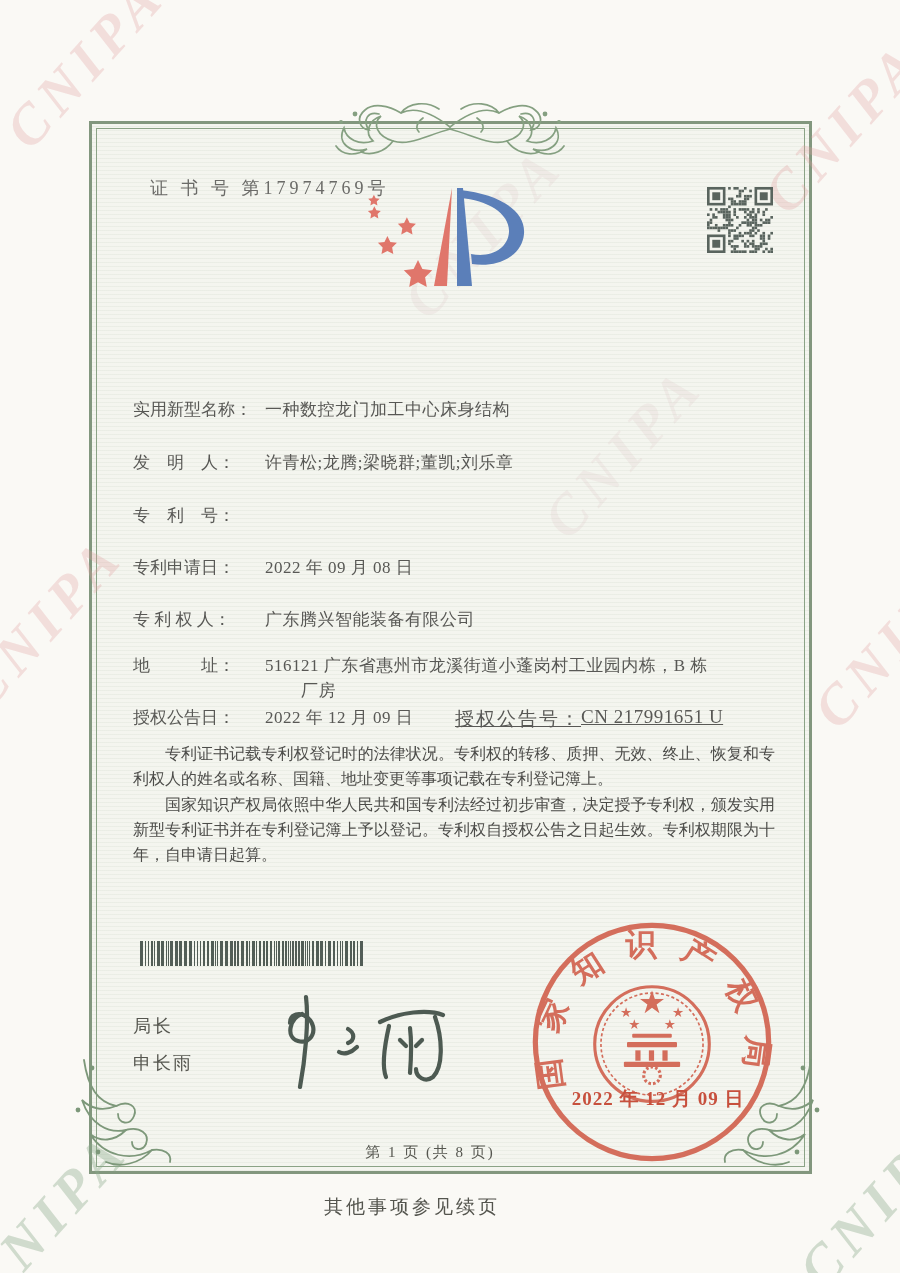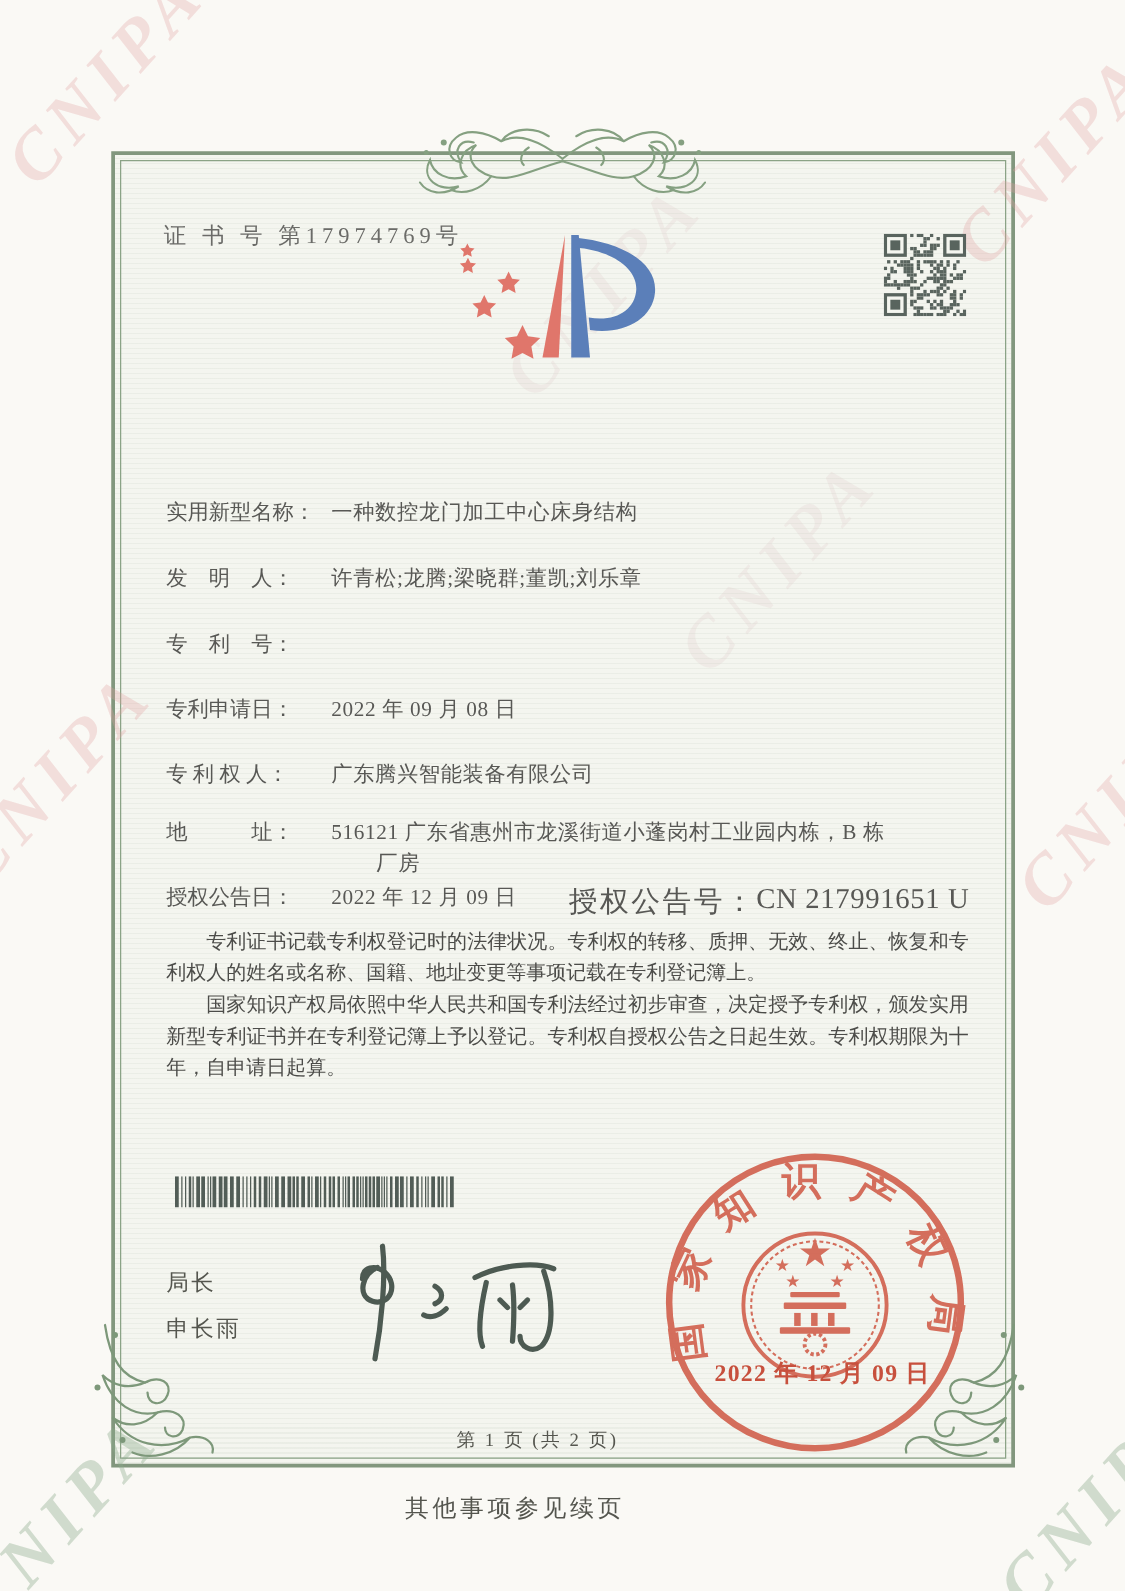--- a/index.html
+++ b/index.html
@@ -26,30 +26,30 @@
     background:
       repeating-linear-gradient(0deg, rgba(150,170,148,.10) 0 1px, rgba(255,255,255,0) 1px 4px),
       #f4f5ef;
   }
   .frame::after{
     content:"";position:absolute;inset:4px;border:1px solid #8ba386;pointer-events:none;
   }
   .orn{position:absolute;z-index:2;}
   
   .txt{position:absolute;z-index:2;color:#5a5a58;}
-  .cert-no{left:131px;top:176px;font-size:18px;letter-spacing:4px;color:#6b6b68;}
+  .cert-no{left:150px;top:176px;font-size:18px;letter-spacing:4px;color:#6b6b68;}
   .title{
     left:0;top:295px;width:900px;text-align:center;
     font-size:39px;font-weight:bold;letter-spacing:10px;color:#4d4f4c;
   }
   .field{position:absolute;left:133px;width:650px;z-index:2;display:flex;
          font-size:17px;color:#585855;}
   .field .lab{flex:0 0 132px;white-space:nowrap;}
   .field .val{flex:1;letter-spacing:.5px;}
-  .grant2{position:absolute;left:455px;top:0;display:flex;font-size:23px;}
+  .grant2{position:absolute;left:455px;top:0;display:flex;font-size:19px;text-decoration:underline;}
   .body-p{
     position:absolute;left:133px;top:741px;width:642px;z-index:2;
     font-size:16px;line-height:25px;color:#4c4c49;text-align:justify;
   }
   .body-p p{margin:0 0 1px 0;text-indent:2em;}
   .sign-title{left:133px;top:1014px;font-size:18px;color:#55564f;letter-spacing:2px;}
   .sign-name{left:133px;top:1051px;font-size:18px;color:#55564f;letter-spacing:2px;}
   .page-num{left:0;top:1143px;width:860px;text-align:center;font-size:15px;color:#55564f;letter-spacing:2px;}
   .cont-note{left:0;top:1194px;width:824px;text-align:center;font-size:19px;color:#54554e;letter-spacing:3px;}
   .seal-date{
@@ -480,16 +480,16 @@
       <rect x="130" y="128" width="5" height="10"></rect>
       <rect x="93" y="139" width="54" height="5" rx="1"></rect>
     </g>
     <path id="sealArc" d="M 33,150 A 90,90 0 1 1 207,150" fill="none"></path>
     <text font-size="30" font-weight="bold" fill="#d05c48" letter-spacing="21" font-family="'Liberation Serif','DejaVu Serif',serif">
       <textPath href="#sealArc" startOffset="50%" text-anchor="middle">国家知识产权局</textPath>
     </text>
   </svg>
   <div class="seal-date">2022 年 12 月 09 日</div>
 
-  <div class="txt page-num">第 1 页 (共 2 页)</div>
+  <div class="txt page-num">第 1 页 (共 8 页)</div>
   <div class="txt cont-note">其他事项参见续页</div>
 
 </div>
 
 </body></html>

